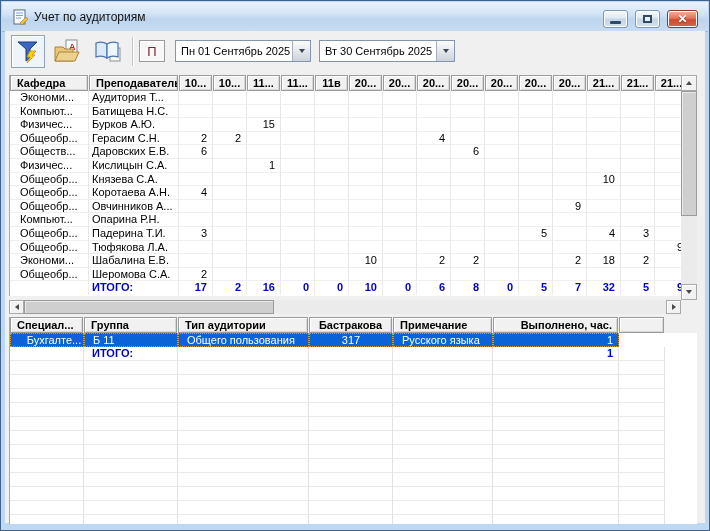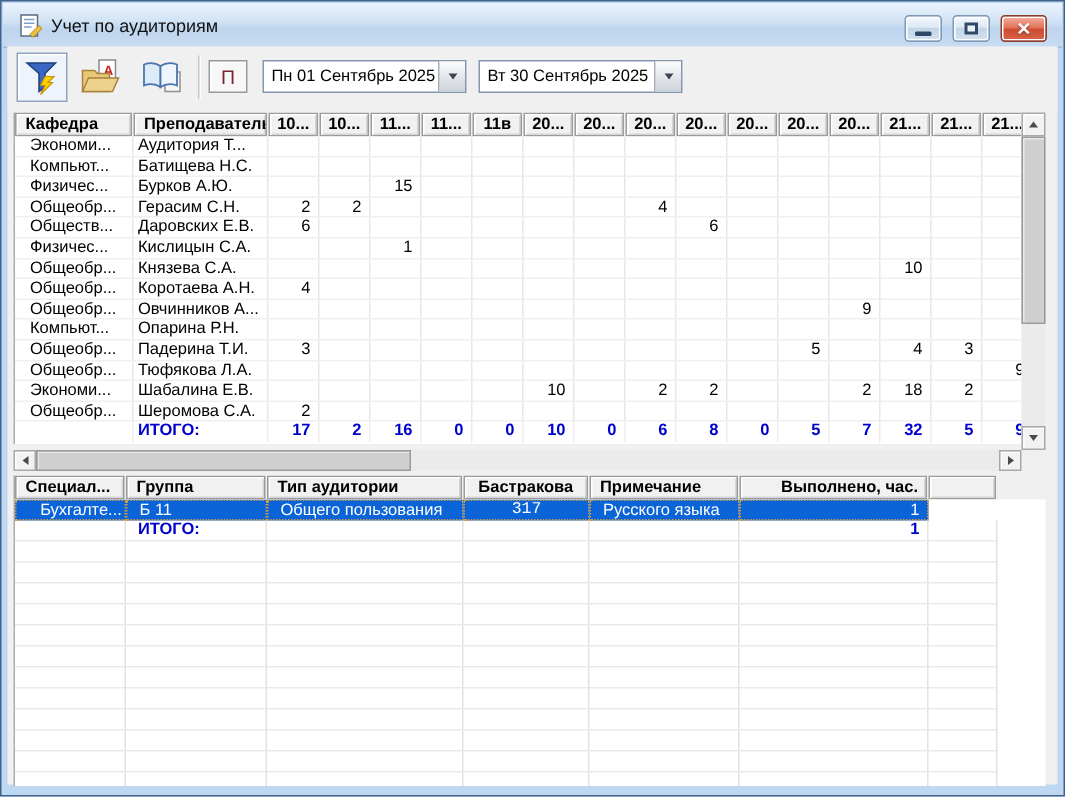--- a/index.html
+++ b/index.html
@@ -472,21 +472,21 @@
       <div class="th" style="width: 83px;">Бастракова</div>
       <div class="th left" style="width: 99px;">Примечание</div>
       <div class="th " style="width: 125px; text-align: right; padding-right: 5px;">Выполнено, час.</div>
       <div class="th left" style="width: 45px;"></div>
     </div>
   <div class="bbody" id="botBody">
       <div class="brow sel">
         <div class="bd pl14" style="width: 74px; text-align: center;">Бухгалте...</div>
         <div class="bd pl8" style="width: 94px;">Б 11</div>
         <div class="bd pl8" style="width: 131px;">Общего пользования</div>
-        <div class="bd ctr" style="width: 84px; font-family: Liberation Mono, monospace;">317</div>
+        <div class="bd ctr" style="width: 84px;">317</div>
         <div class="bd pl8" style="width: 100px;">Русского языка</div>
         <div class="bd rgt" style="width: 126px;">1</div>
       </div>
       <div class="brow btotal">
         <div class="bd pl14" style="width: 74px;"></div>
         <div class="bd pl8" style="width: 94px;">ИТОГО:</div>
         <div class="bd pl8" style="width: 131px;"></div>
         <div class="bd ctr" style="width: 84px;"></div>
         <div class="bd pl8" style="width: 100px;"></div>
         <div class="bd rgt" style="width: 126px;">1</div>

